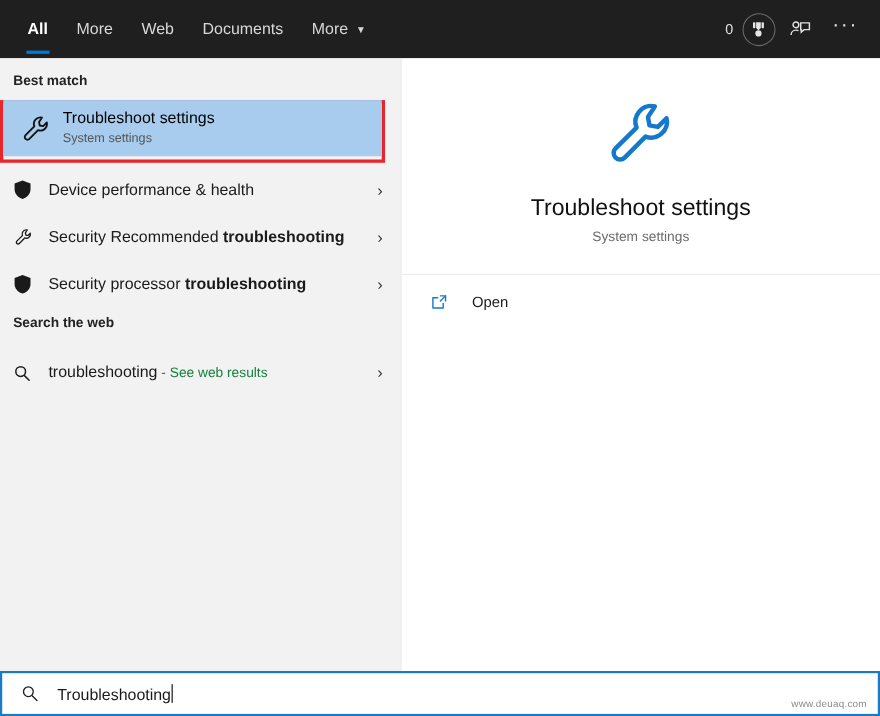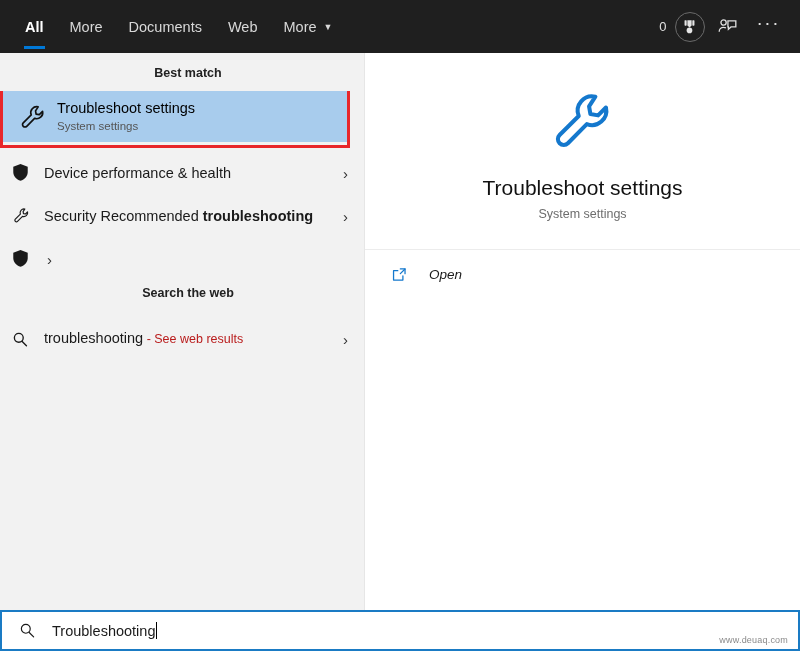--- a/index.html
+++ b/index.html
@@ -98,21 +98,20 @@
     border-left: 1px solid #e6e6e6;
     position: relative;
   }
 
   
   .section-head {
     font-size: 12.5px;
     font-weight: bold;
     color: #222;
     padding: 13px 0 8px 12px;
-    text-align: center;
   }
 
   .best-wrap {
     position: relative;
     margin: 0 14px 0 0;
   }
   .red-box {
     position: absolute;
     left: 0; top: 0;
     width: 350px; height: 57px;
@@ -158,21 +157,21 @@
     line-height: 18px;
     padding-left: 6px;
   }
   .li-label b { font-weight: bold; }
   .li-chev {
     flex: 0 0 20px;
     color: #333; font-size: 15px;
     text-align: right;
     padding-right: 6px;
   }
-  .web-sub { color: #b91c1c; }
+  .web-sub { color: #15803d; }
 
   
   .preview-top {
     height: 196px;
     display: flex; flex-direction: column;
     align-items: center; justify-content: center;
     padding-top: 4px;
   }
   .preview-icon { margin-bottom: 14px; }
   .preview-title {
@@ -191,21 +190,20 @@
     padding-left: 26px;
     cursor: pointer;
   }
   .open-icon {
     width: 22px; flex: 0 0 22px;
     display: flex; align-items: center;
   }
   .open-label {
     font-size: 13.5px; color: #1a1a1a;
     margin-left: 16px;
-    font-style: italic;
   }
 
   
   .searchbar {
     position: absolute;
     left: 0; top: 610px;
     width: 800px; height: 41px;
     background: #ffffff;
     border: 2px solid #1a7bc4;
     display: flex; align-items: center;
@@ -243,24 +241,24 @@
 
   <div class="header">
     <div class="tabs">
       <div class="tab active">
         <span>All</span>
       </div>
       <div class="tab">
         <span>More</span>
       </div>
       <div class="tab">
+        <span>Web</span>
+      </div>
+      <div class="tab">
         <span>Documents</span>
-      </div>
-      <div class="tab">
-        <span>Web</span>
       </div>
       <div class="tab">
         <span>More</span>
         <span class="chev">▼</span>
       </div>
     </div>
 
     <div class="header-right">
       <span class="rewards-count">0</span>
       <div class="rewards-badge">
@@ -323,20 +321,21 @@
         <div class="li-label"><span>Security Recommended </span><b>troubleshooting</b></div>
         <div class="li-chev">›</div>
       </div>
 
       <div class="list-item">
         <div class="li-icon">
           <svg width="17" height="19" viewBox="0 0 20 22">
             <path d="M10 1 1.5 4.2v6.3c0 5 3.6 8.8 8.5 10.3 4.9-1.5 8.5-5.3 8.5-10.3V4.2z" fill="#1a1a1a"></path>
           </svg>
         </div>
+        <div class="li-label"><span>Security processor </span><b>troubleshooting</b></div>
         <div class="li-chev">›</div>
       </div>
 
       <div class="section-head" style="padding-top:15px">Search the web</div>
 
       <div class="list-item">
         <div class="li-icon">
           <svg width="17" height="17" viewBox="0 0 20 20" fill="none" stroke="#1a1a1a" stroke-width="1.6">
             <circle cx="8" cy="8" r="5.2"></circle>
             <line x1="12" y1="12.3" x2="17" y2="17.3" stroke-linecap="round"></line>

